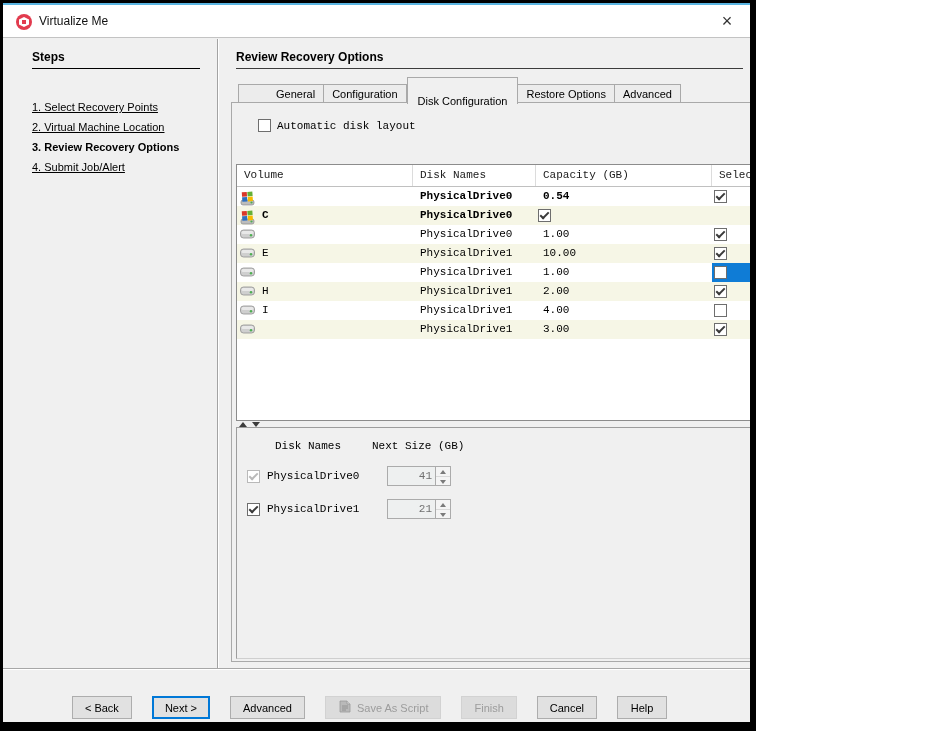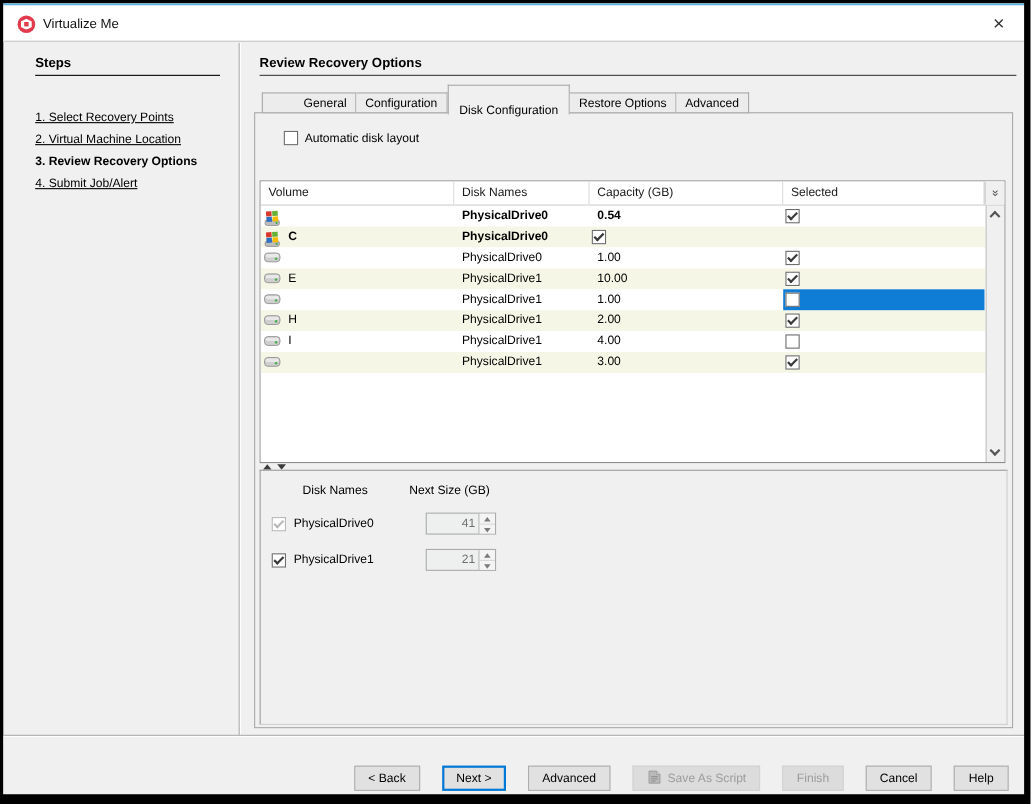--- a/index.html
+++ b/index.html
@@ -1,17 +1,17 @@
 <!DOCTYPE html>
 <html style="--accent-blue: #0078d7; --selection-blue: #0f7cd6; --row-alt: #f6f6e6; --accent-line: #5ab5e2; --logo-red: #e23b4e;"><head>
 <meta charset="utf-8">
 <style>
   html,body{margin:0;padding:0;background:#ffffff;font-family:"Liberation Sans",sans-serif;}
   *{box-sizing:border-box;}
-  .window{position:relative;width:937px;height:731px;background:#000;}
+  .window{position:relative;width:756px;height:731px;background:#000;}
   .frame{position:absolute;left:3px;top:3px;right:6px;bottom:9px;background:#f0f0f0;overflow:hidden;}
   .accent{position:absolute;left:0;top:0;right:0;height:2px;background:var(--accent-line,#5ab5e2);}
 
   
   .titlebar{position:absolute;left:0;top:2px;right:0;height:33px;background:#fff;border-bottom:1px solid #c3c3c3;}
   .app-icon{position:absolute;left:13px;top:9px;width:16px;height:16px;border-radius:50%;background:var(--logo-red,#e23b4e);}
   .app-icon::after{content:"";position:absolute;left:3px;top:3px;width:10px;height:10px;background:#fff;clip-path:polygon(50% 0,100% 25%,100% 75%,50% 100%,0 75%,0 25%);}
   .app-icon::before{content:"";position:absolute;left:6px;top:6px;width:4px;height:4px;background:var(--logo-red,#e23b4e);z-index:1;}
   .title-text{position:absolute;left:36px;top:9px;font-size:12px;color:#111;}
   .close-btn{position:absolute;right:10px;top:4px;width:26px;height:26px;text-align:center;line-height:25px;font-size:18px;color:#333;cursor:default;}
@@ -29,21 +29,21 @@
   
   .main{position:absolute;left:215px;top:36px;right:0;height:629px;}
   .page-title{position:absolute;left:18px;top:11px;font-size:12px;font-weight:bold;color:#000;}
   .page-rule{position:absolute;left:18px;right:7px;top:29px;height:1px;background:#3c3c3c;}
 
   .tabs{position:absolute;left:20px;top:43px;height:21px;display:flex;align-items:flex-end;z-index:3;}
   .tab{height:19px;line-height:18px;padding:0 8px;font-size:11px;color:#000;background:#ececec;border:1px solid #a9a9a9;border-left:none;cursor:pointer;}
   .tab:first-child{border-left:1px solid #a9a9a9;padding-left:37px;}
   .tab.active{height:22px;line-height:21px;background:#f0f0f0;border-left:1px solid #a9a9a9;border-bottom:none;margin-bottom:-1px;padding:13px 10px;cursor:default;}
 
-  .tab-panel{position:absolute;left:13px;top:63px;width:690px;height:560px;background:#f0f0f0;border:1px solid #a9a9a9;}
+  .tab-panel{position:absolute;left:13px;top:63px;width:690px;height:560px;background:#f0f0f0;border:1px solid #a9a9a9;font-family:Liberation Mono, monospace;}
 
   .auto-layout{position:absolute;left:26px;top:16px;display:flex;align-items:center;}
   .auto-layout .lbl{font-size:11px;color:#000;margin-left:6px;}
 
   
   .cb{width:13px;height:13px;background:#fff;border:1px solid #6e6e6e;position:relative;flex:none;}
   .cb.checked::after{content:"";position:absolute;left:1px;top:2px;width:7px;height:3px;border-left:2px solid #3a3a3a;border-bottom:2px solid #3a3a3a;transform:rotate(-45deg);}
   .cb.disabled{border-color:#b9b9b9;}
   .cb.disabled.checked::after{border-color:#b9b9b9;}
 
@@ -93,21 +93,21 @@
   .spin .val{flex:1;text-align:right;font-size:11px;color:#6f6f6f;padding-right:3px;}
   .spin .btns{width:15px;height:18px;border-left:1px solid #ababab;display:flex;flex-direction:column;}
   .spin .sb{flex:1;position:relative;background:#f4f4f4;}
   .spin .sb+.sb{border-top:1px solid #d9d9d9;}
   .spin .sb .t-up{position:absolute;left:4px;top:3px;width:0;height:0;border-left:3px solid transparent;border-right:3px solid transparent;border-bottom:4px solid #7a7a7a;}
   .spin .sb .t-down{position:absolute;left:4px;top:3px;width:0;height:0;border-left:3px solid transparent;border-right:3px solid transparent;border-top:4px solid #7a7a7a;}
 
   
   .footer-sep{position:absolute;left:0;top:665px;right:0;height:1px;background:#a7a7a7;}
   .footer-sep::after{content:"";position:absolute;left:0;top:1px;width:100%;height:1px;background:#fff;}
-  .footer{position:absolute;left:0;top:667px;right:0;bottom:0;background:#f0f0f0;display:flex;justify-content:flex-end;align-items:flex-start;padding:26px 14px 0 0;gap:20px;}
+  .footer{position:absolute;left:0;top:667px;right:0;bottom:0;background:#f0f0f0;display:flex;justify-content:center;align-items:flex-start;padding:26px 14px 0 0;gap:20px;}
   .btn{min-width:50px;height:23px;padding:0 12px;font-size:11px;font-family:"Liberation Sans",sans-serif;color:#000;background:#e1e1e1;border:1px solid #adadad;display:flex;align-items:center;justify-content:center;gap:5px;cursor:pointer;}
   .btn.focused{border:2px solid var(--accent-blue,#0078d7);padding:0 11px;}
   .btn.disabled{background:#dcdcdc;border-color:#d2d2d2;color:#9c9c9c;cursor:default;}
 </style>
 </head>
 <body>
 
 <div class="window">
   <div class="frame">
     <div class="accent"></div>

